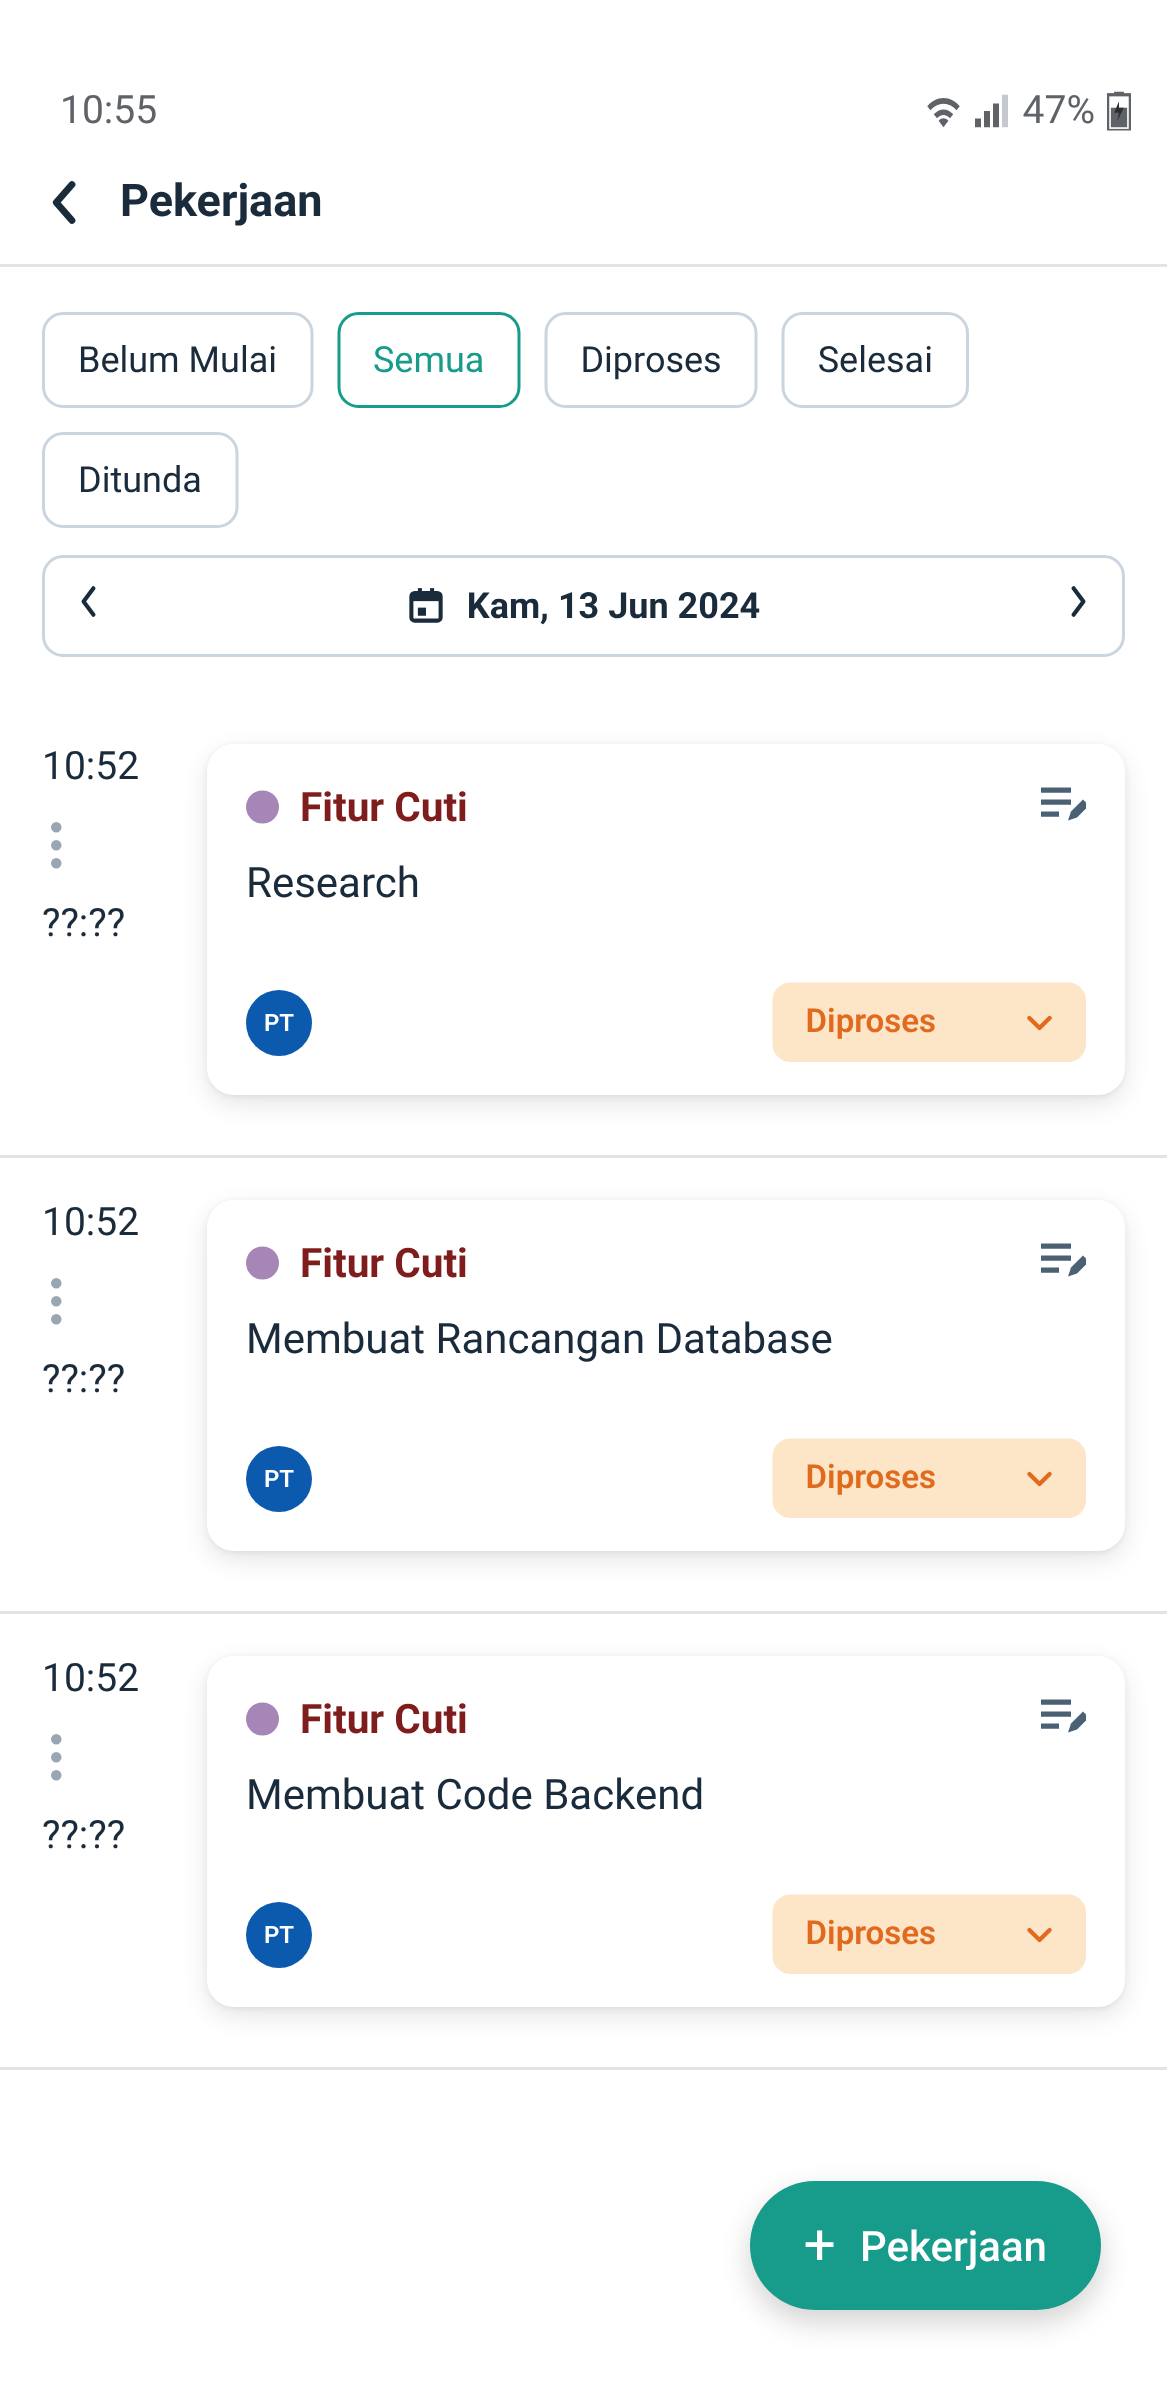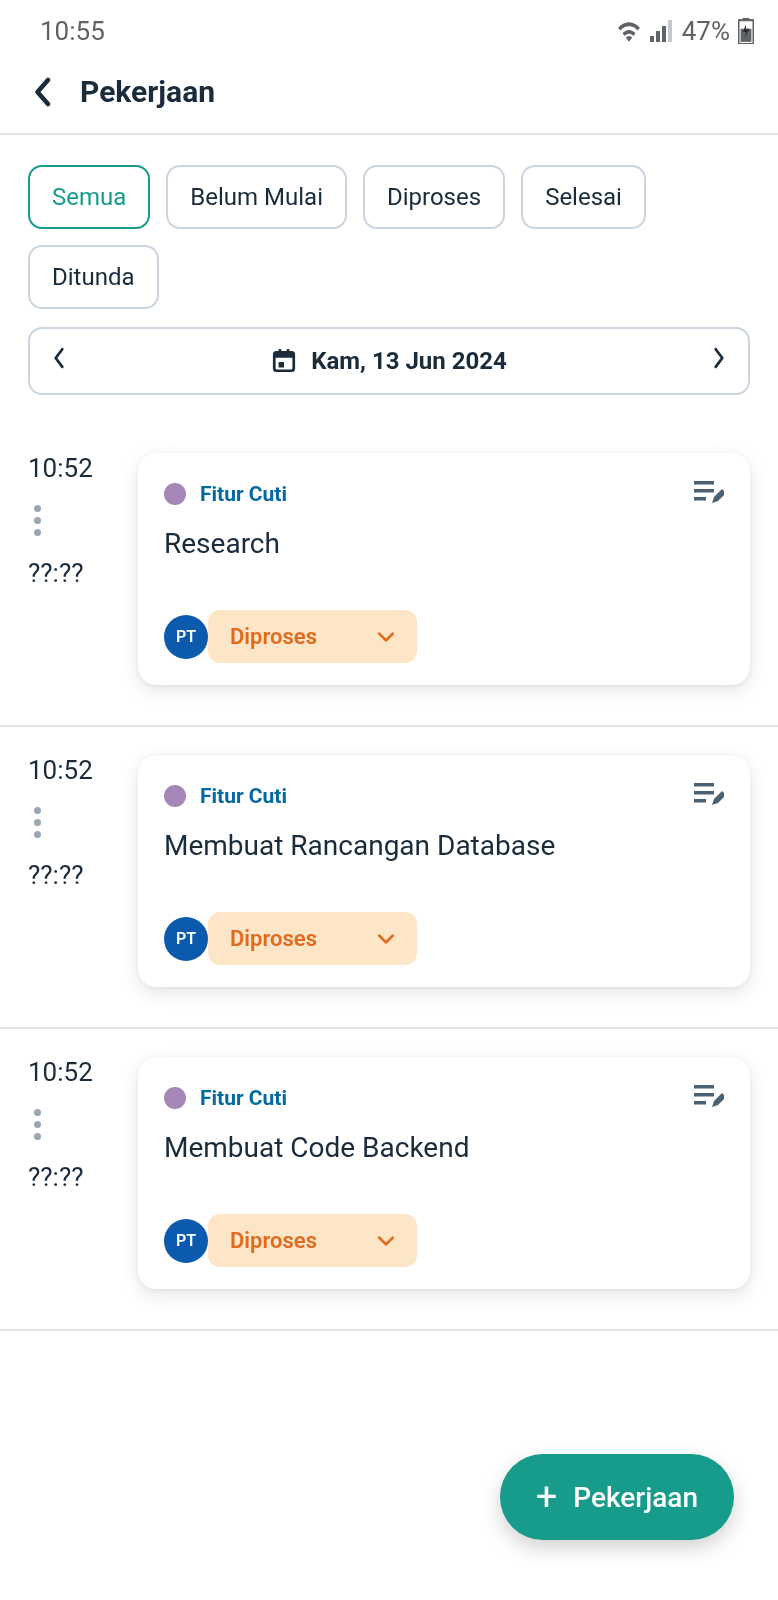--- a/index.html
+++ b/index.html
@@ -1,17 +1,17 @@
 <!DOCTYPE html>
 <html><head>
 <meta charset="utf-8">
 <style>
   * { box-sizing: border-box; margin: 0; padding: 0; }
   html, body { width: 778px; height: 1600px; font-family: -apple-system, Roboto, "Helvetica Neue", Arial, sans-serif; background: #fff; color: #1a2b3c; }
-  .status-bar { display: flex; justify-content: space-between; align-items: center; padding: 16px 24px 8px 40px; font-size: 26px; color: #5f6368; }
+  .status-bar { display: flex; justify-content: space-between; align-items: center; padding: 16px 24px 8px 40px; font-size: 26px; color: #5f6368; margin-top: 43px; }
   .status-left { font-weight: 400; }
   .status-right { display: flex; align-items: center; gap: 8px; }
   .status-right svg { fill: #5f6368; }
   .header { display: flex; align-items: center; gap: 28px; padding: 20px 24px 24px 32px; border-bottom: 2px solid #e0e4e8; }
   .header-title { font-size: 30px; font-weight: 700; color: #1a2b3c; }
   .back-btn { display: flex; align-items: center; justify-content: center; cursor: pointer; }
   .tabs-row { display: flex; gap: 16px; padding: 30px 28px 18px 28px; flex-wrap: wrap; }
   .tab { border: 2px solid #cbd5e0; border-radius: 14px; padding: 16px 22px; font-size: 24px; color: #1a2b3c; background: #fff; cursor: pointer; }
   .tab.active { border-color: #179b8a; color: #179b8a; }
   .date-row { margin: 0 28px 30px 28px; border: 2px solid #cbd5e0; border-radius: 14px; display: flex; align-items: flex-start; justify-content: space-between; padding: 18px 22px; }
@@ -19,24 +19,24 @@
   .date-nav { cursor: pointer; display: flex; align-items: center; }
   .task-section { border-bottom: 2px solid #e0e4e8; padding: 28px 28px 40px 28px; display: flex; gap: 22px; }
   .task-section:last-of-type { border-bottom: none; }
   .time-col { width: 88px; display: flex; flex-direction: column; align-items: flex-start; gap: 22px; font-size: 26px; color: #1a2b3c; }
   .more-dots { display: flex; flex-direction: column; gap: 5px; padding-left: 6px; cursor: pointer; }
   .more-dots span { width: 7px; height: 7px; background: #9aa6b2; border-radius: 50%; }
   .card { flex: 1; background: #fff; border-radius: 18px; box-shadow: 0 6px 18px rgba(0,0,0,0.10), 0 1px 4px rgba(0,0,0,0.06); padding: 26px 26px 22px 26px; display: flex; flex-direction: column; gap: 14px; }
   .card-top { display: flex; justify-content: space-between; align-items: center; }
   .tag-row { display: flex; align-items: center; gap: 14px; }
   .tag-dot { width: 22px; height: 22px; border-radius: 50%; background: #a685b7; }
-  .tag-label { font-size: 21px; font-weight: 700; color: #0369a1; }
+  .tag-label { font-size: 27px; font-weight: 700; color: #7f1d1d; }
   .edit-icon { cursor: pointer; }
   .task-title { font-size: 28px; margin-top: 4px; color: #1a2b3c; }
-  .card-bottom { display: flex; align-items: center; margin-top: 36px; }
+  .card-bottom { display: flex; justify-content: space-between; align-items: center; margin-top: 36px; }
   .avatar { width: 44px; height: 44px; background: #0b5aae; color: #fff; border-radius: 50%; display: flex; align-items: center; justify-content: center; font-size: 16px; font-weight: 600; }
   .status-pill { background: #fde5c8; border-radius: 12px; padding: 14px 22px; display: flex; align-items: center; justify-content: space-between; gap: 60px; min-width: 196px; cursor: pointer; }
   .status-pill-label { color: #e06a1d; font-size: 22px; font-weight: 600; }
   .fab { position: fixed; right: 44px; bottom: 60px; background: #179b8a; color: #fff; border-radius: 48px; padding: 24px 36px; display: flex; align-items: center; gap: 16px; font-size: 28px; font-weight: 500; box-shadow: 0 8px 20px rgba(0,0,0,0.18); cursor: pointer; }
   .fab-plus { font-size: 38px; line-height: 1; font-weight: 400; }
 </style>
 </head>
 <body>
 
 <div class="status-bar">
@@ -64,22 +64,22 @@
 <div class="header">
   <div class="back-btn">
     <svg width="20" height="30" viewBox="0 0 12 20" fill="none">
         <path d="M10 2L3 10l7 8" stroke="#1a2b3c" stroke-width="3" stroke-linecap="round" stroke-linejoin="round"></path>
       </svg>
   </div>
   <div class="header-title">Pekerjaan</div>
 </div>
 
 <div class="tabs-row">
+  <div class="tab">Belum Mulai</div>
   <div class="tab active">Semua</div>
-  <div class="tab">Belum Mulai</div>
   <div class="tab">Diproses</div>
   <div class="tab">Selesai</div>
   <div class="tab">Ditunda</div>
 </div>
 
 <div class="date-row">
   <div class="date-nav">
     <svg width="14" height="22" viewBox="0 0 12 20" fill="none">
         <path d="M9 2L3 10l6 8" stroke="#1a2b3c" stroke-width="2.5" stroke-linecap="round" stroke-linejoin="round"></path>
       </svg>

